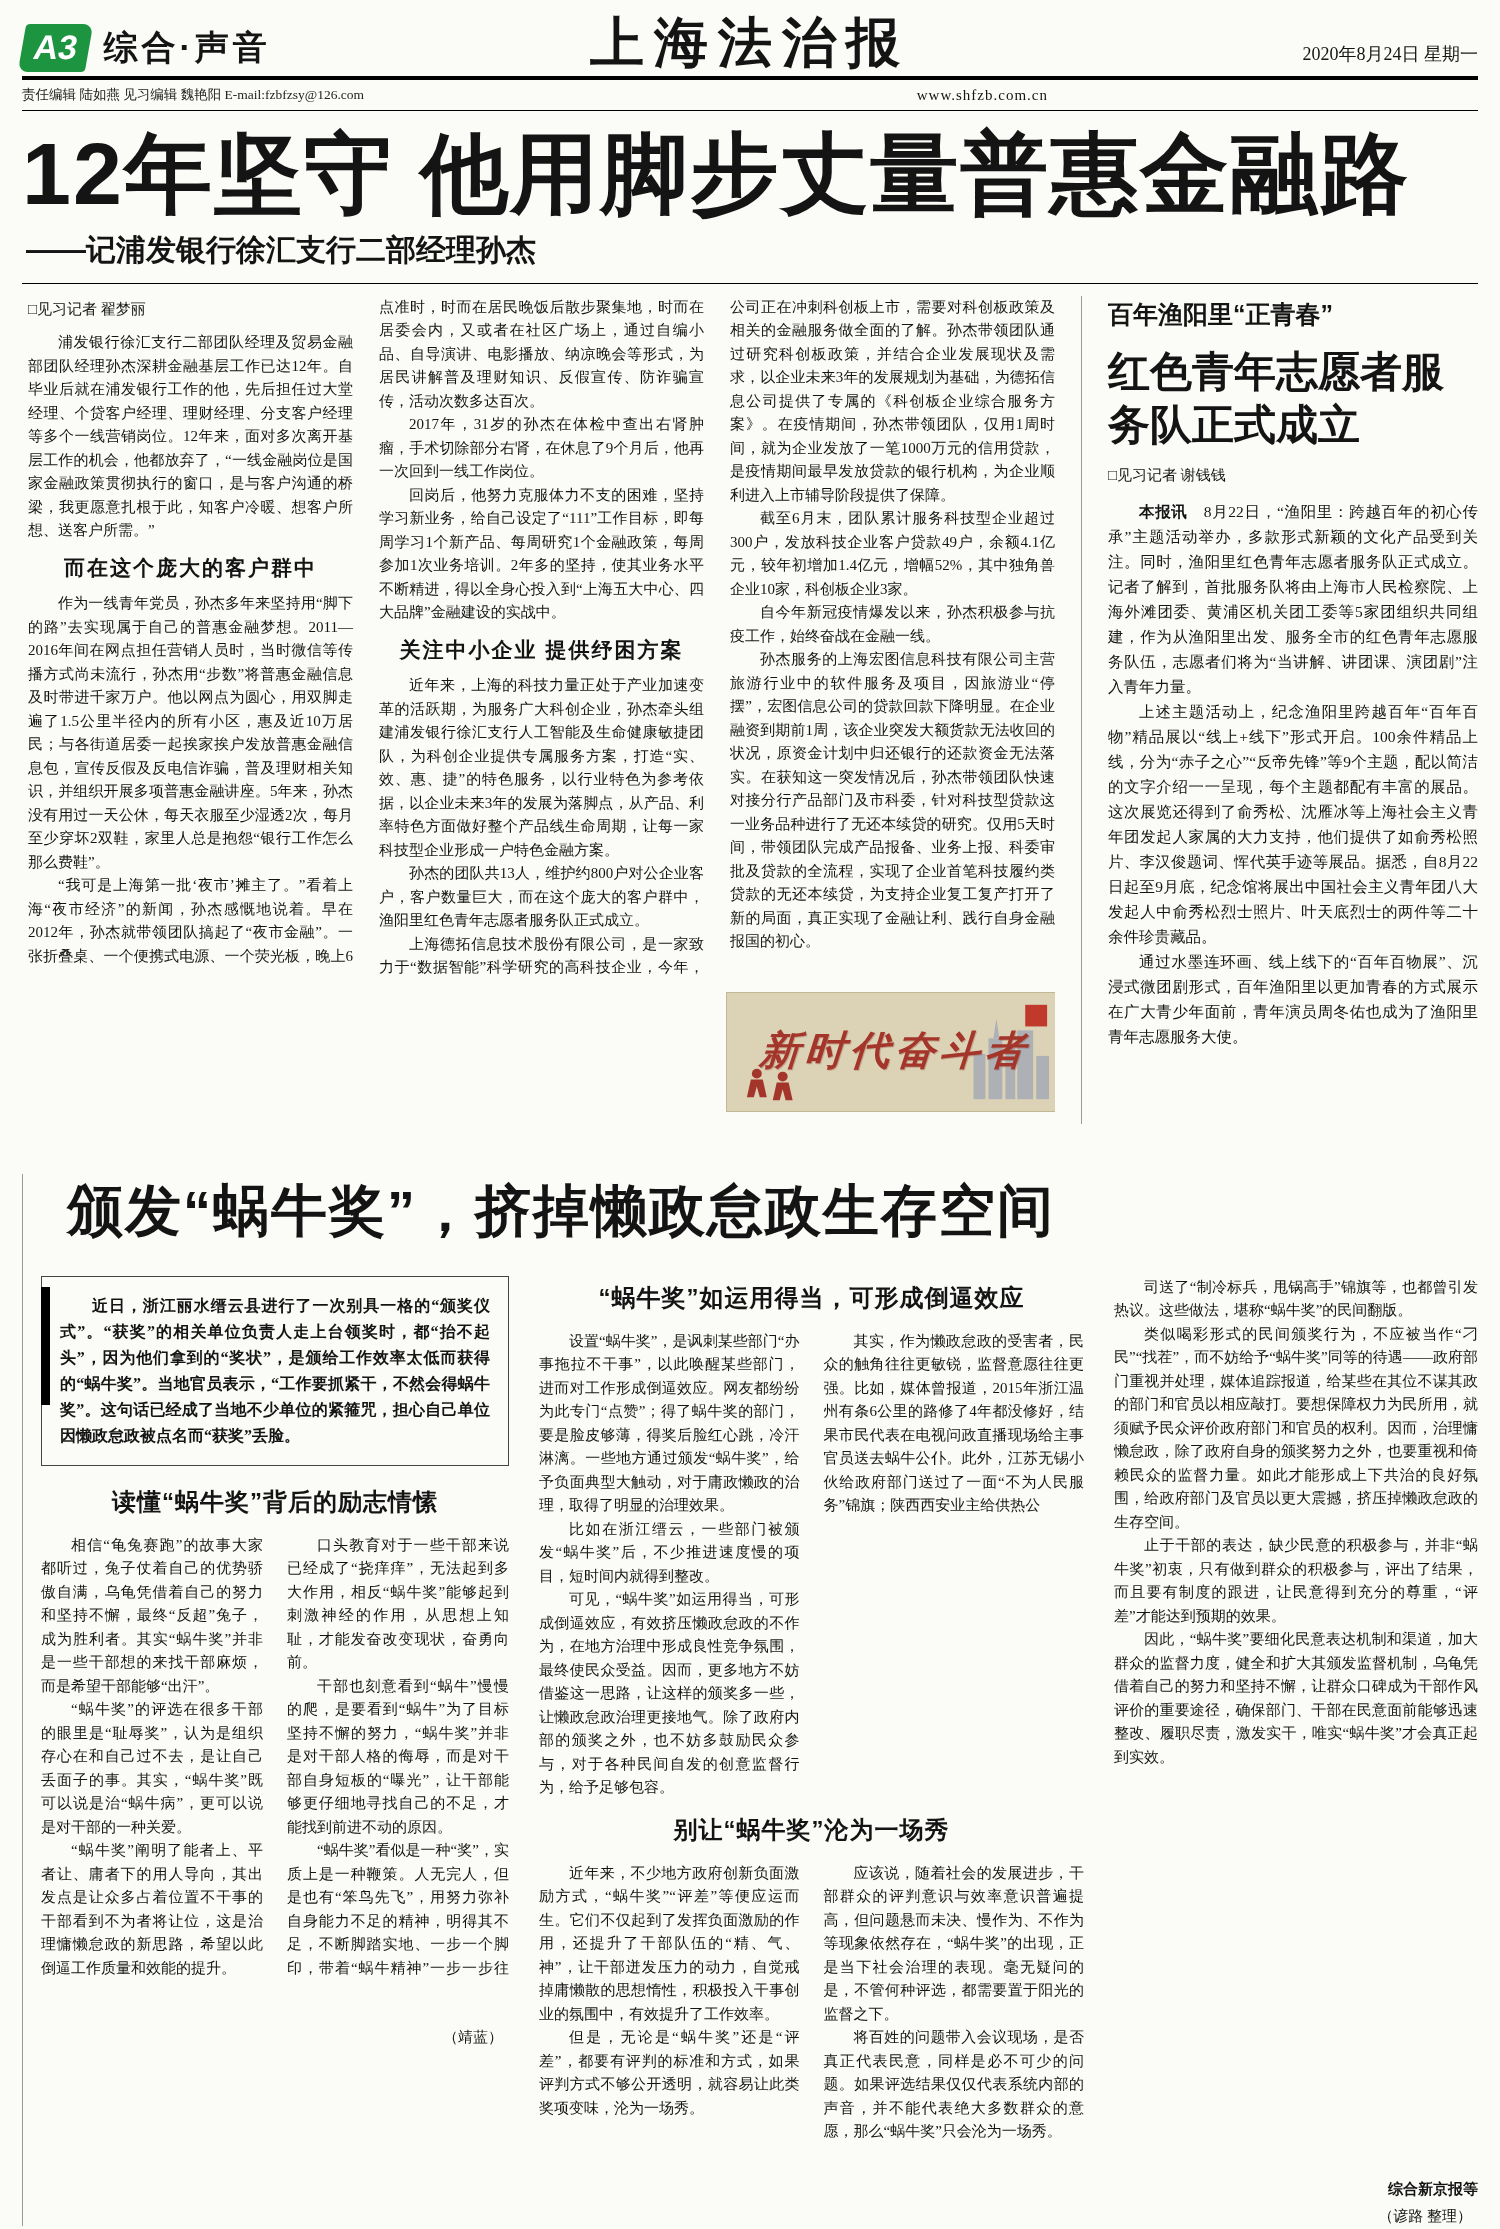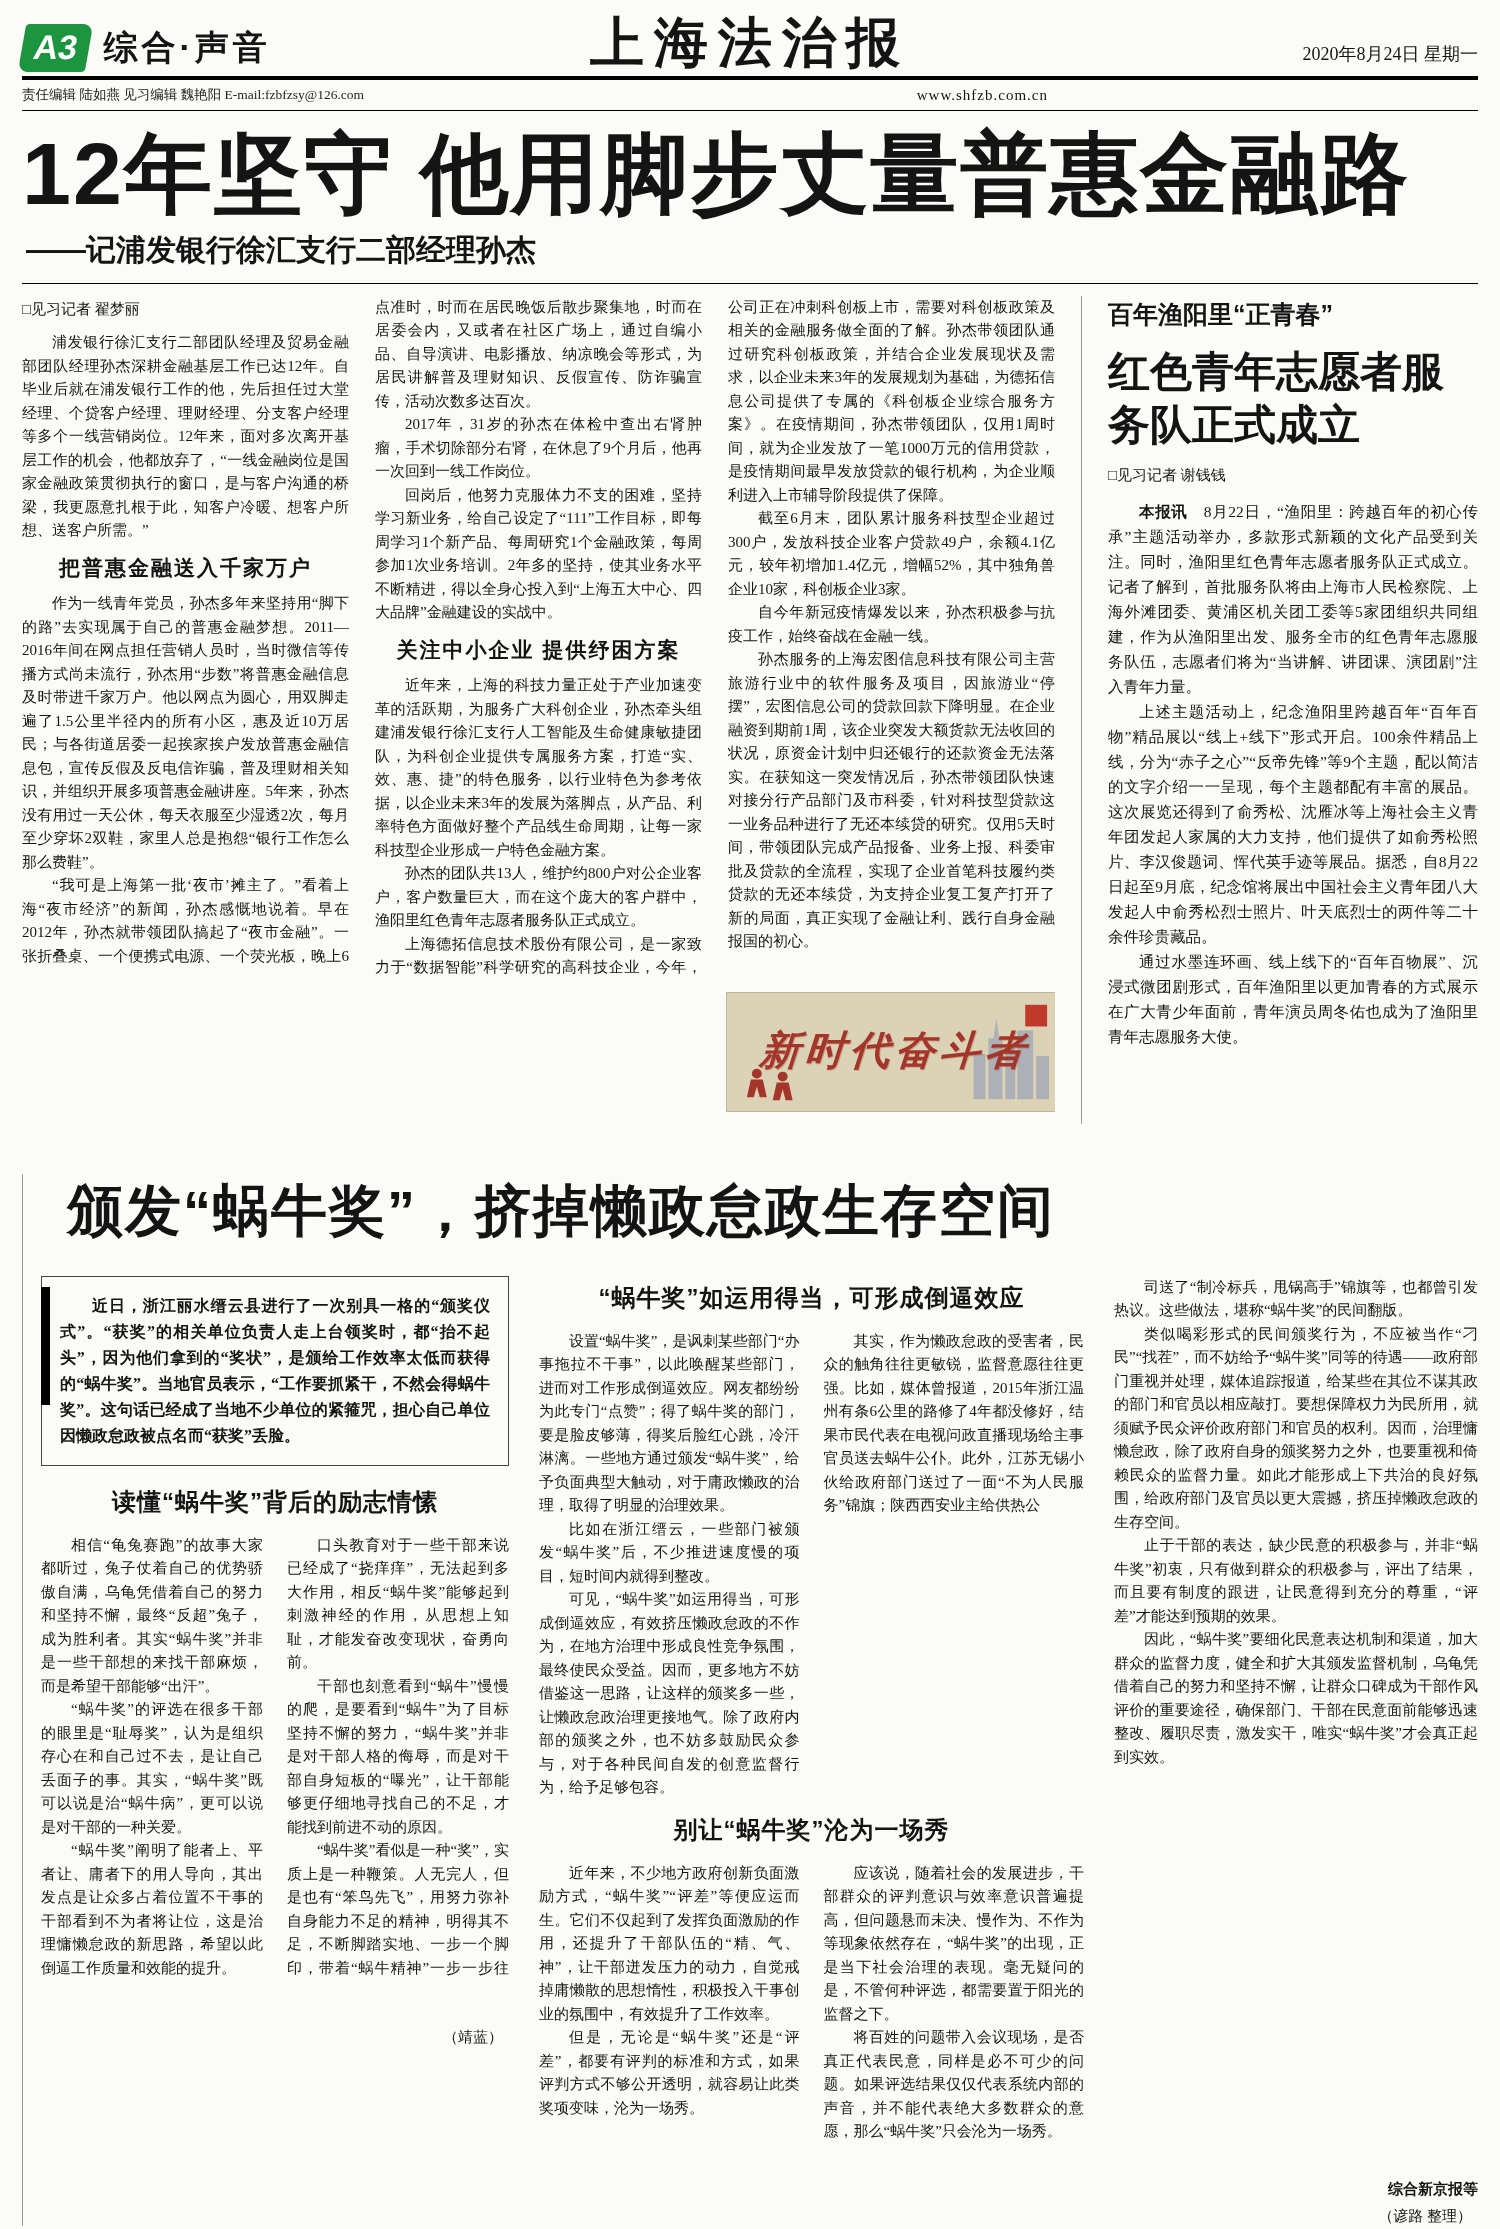--- a/index.html
+++ b/index.html
@@ -30,21 +30,21 @@
   .a1-headline {
     font-family:"Liberation Sans",sans-serif; font-weight:900; font-size:88px; line-height:1.12;
     letter-spacing:2px; margin:14px 0 4px 0; white-space:nowrap;
   }
   .a1-dek { font-family:"Liberation Sans",sans-serif; font-weight:bold; font-size:30px; margin:6px 0 12px 4px; }
   .a1-body { display:grid; grid-template-columns:1fr 397px; column-gap:26px; margin-top:12px; height:828px; overflow:hidden; }
   .a1-main { overflow:hidden; }
   .a1-byline { font-size:15px; margin:2px 0 10px 0; }
   .a1-flow {
     column-count:3; column-gap:26px; column-fill:auto; height:688px; overflow:hidden;
-    font-size:15px; line-height:23.5px; text-align:justify;
+    font-size:15px; line-height:23.5px; text-align:justify;margin-left:6px;
   }
   .bp { text-indent:2em; }
   .flow-sub {
     font-family:"Liberation Sans",sans-serif; font-weight:bold; font-size:21px;
     text-align:center; margin:13px 0; letter-spacing:2px;
   }
   
   .banner { position:relative; width:338px; height:120px; margin-left:704px; margin-top:8px; border:1px solid #c3b896; background:#dcd2b6; overflow:hidden; }
   .banner svg { position:absolute; inset:0; width:100%; height:100%; }
   .banner-text {
@@ -114,21 +114,21 @@
   <article>
     <h1 class="a1-headline">12年坚守 他用脚步丈量普惠金融路</h1>
     <div class="a1-dek">——记浦发银行徐汇支行二部经理孙杰</div>
     <div class="rule-thin"></div>
 
     <div class="a1-body">
       <div class="a1-main">
         <div class="a1-flow">
           <div class="a1-byline">□见习记者 翟梦丽</div>
           <p class="bp">浦发银行徐汇支行二部团队经理及贸易金融部团队经理孙杰深耕金融基层工作已达12年。自毕业后就在浦发银行工作的他，先后担任过大堂经理、个贷客户经理、理财经理、分支客户经理等多个一线营销岗位。12年来，面对多次离开基层工作的机会，他都放弃了，“一线金融岗位是国家金融政策贯彻执行的窗口，是与客户沟通的桥梁，我更愿意扎根于此，知客户冷暖、想客户所想、送客户所需。”</p>
-          <h3 class="flow-sub">把普惠金融送入千家万户</h3>
+          <h3 class="flow-sub">而在这个庞大的客户群中</h3>
           <p class="bp">作为一线青年党员，孙杰多年来坚持用“脚下的路”去实现属于自己的普惠金融梦想。2011—2016年间在网点担任营销人员时，当时微信等传播方式尚未流行，孙杰用“步数”将普惠金融信息及时带进千家万户。他以网点为圆心，用双脚走遍了1.5公里半径内的所有小区，惠及近10万居民；与各街道居委一起挨家挨户发放普惠金融信息包，宣传反假及反电信诈骗，普及理财相关知识，并组织开展多项普惠金融讲座。5年来，孙杰没有用过一天公休，每天衣服至少湿透2次，每月至少穿坏2双鞋，家里人总是抱怨“银行工作怎么那么费鞋”。</p>
           <p class="bp">“我可是上海第一批‘夜市’摊主了。”看着上海“夜市经济”的新闻，孙杰感慨地说着。早在2012年，孙杰就带领团队搞起了“夜市金融”。一张折叠桌、一个便携式电源、一个荧光板，晚上6点准时，时而在居民晚饭后散步聚集地，时而在居委会内，又或者在社区广场上，通过自编小品、自导演讲、电影播放、纳凉晚会等形式，为居民讲解普及理财知识、反假宣传、防诈骗宣传，活动次数多达百次。</p>
           <p class="bp">2017年，31岁的孙杰在体检中查出右肾肿瘤，手术切除部分右肾，在休息了9个月后，他再一次回到一线工作岗位。</p>
           <p class="bp">回岗后，他努力克服体力不支的困难，坚持学习新业务，给自己设定了“111”工作目标，即每周学习1个新产品、每周研究1个金融政策，每周参加1次业务培训。2年多的坚持，使其业务水平不断精进，得以全身心投入到“上海五大中心、四大品牌”金融建设的实战中。</p>
           <h3 class="flow-sub">关注中小企业 提供纾困方案</h3>
           <p class="bp">近年来，上海的科技力量正处于产业加速变革的活跃期，为服务广大科创企业，孙杰牵头组建浦发银行徐汇支行人工智能及生命健康敏捷团队，为科创企业提供专属服务方案，打造“实、效、惠、捷”的特色服务，以行业特色为参考依据，以企业未来3年的发展为落脚点，从产品、利率特色方面做好整个产品线生命周期，让每一家科技型企业形成一户特色金融方案。</p>
           <p class="bp">孙杰的团队共13人，维护约800户对公企业客户，客户数量巨大，而在这个庞大的客户群中，渔阳里红色青年志愿者服务队正式成立。</p>
           <p class="bp">上海德拓信息技术股份有限公司，是一家致力于“数据智能”科学研究的高科技企业，今年，公司正在冲刺科创板上市，需要对科创板政策及相关的金融服务做全面的了解。孙杰带领团队通过研究科创板政策，并结合企业发展现状及需求，以企业未来3年的发展规划为基础，为德拓信息公司提供了专属的《科创板企业综合服务方案》。在疫情期间，孙杰带领团队，仅用1周时间，就为企业发放了一笔1000万元的信用贷款，是疫情期间最早发放贷款的银行机构，为企业顺利进入上市辅导阶段提供了保障。</p>
           <p class="bp">截至6月末，团队累计服务科技型企业超过300户，发放科技企业客户贷款49户，余额4.1亿元，较年初增加1.4亿元，增幅52%，其中独角兽企业10家，科创板企业3家。</p>
           <p class="bp">自今年新冠疫情爆发以来，孙杰积极参与抗疫工作，始终奋战在金融一线。</p>

